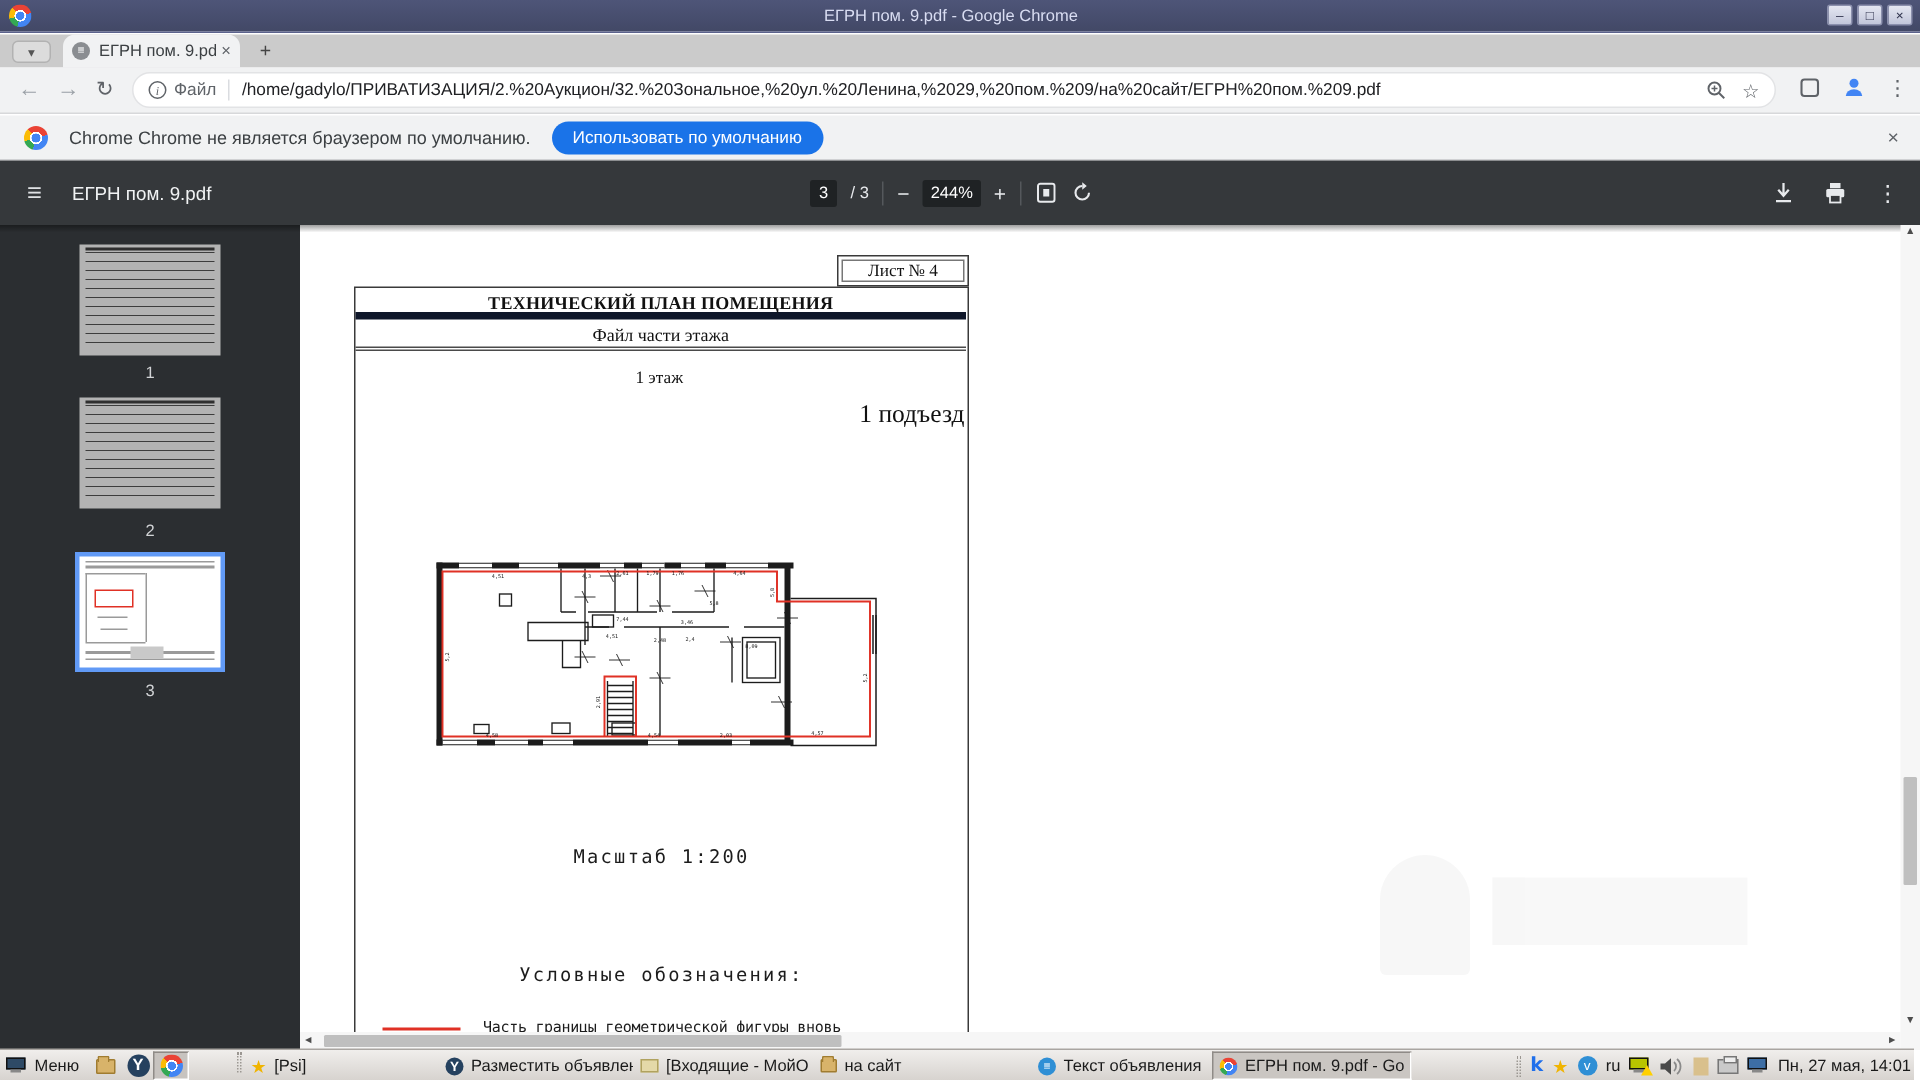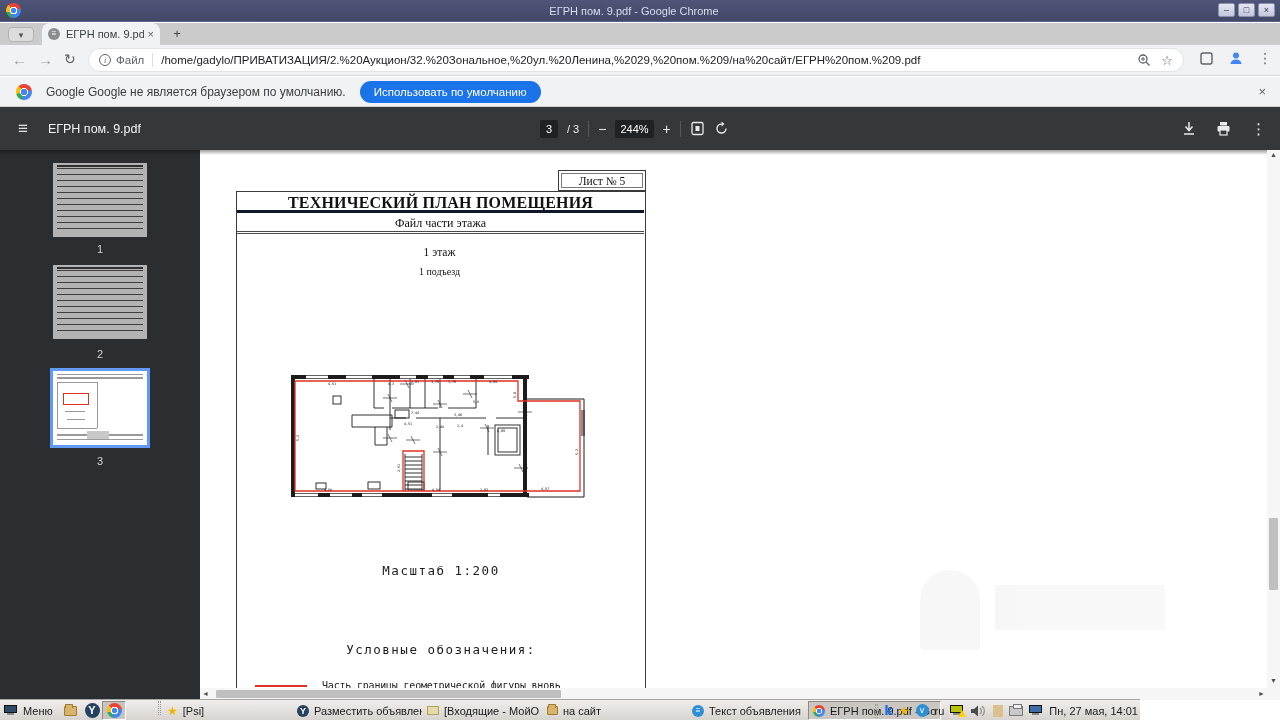--- a/index.html
+++ b/index.html
@@ -91,43 +91,43 @@
   .mini-red{position:absolute;border:1px solid #e03125;background:#fff;}
 
   
   #page{left:200px;top:0;width:1067px;height:538px;background:#fff;overflow:hidden;}
   .serif{font-family:"Liberation Serif",serif;color:#111;}
   #sheet-box{left:358px;top:20px;width:88px;height:21px;border:1px solid #3a3a3a;
     box-shadow:inset 0 0 0 2px #fff, inset 0 0 0 3px #777;
     text-align:center;font-size:11.5px;line-height:20px;}
   #doc-frame{left:36px;top:41px;width:410px;height:560px;border:1.5px solid #3a3a3a;}
   .doc-row{left:0;width:407px;text-align:center;}
-  #doc-title{top:0;height:21px;line-height:21px;border-bottom:3px solid #0f172a;
-    font-weight:bold;font-size:16px;letter-spacing:.2px;}
+  #doc-title{top:0;height:21px;line-height:21px;border-bottom:5px solid #0f172a;
+    font-weight:bold;font-size:12px;letter-spacing:.2px;}
   #doc-sub{top:21px;height:21px;line-height:21px;border-bottom:3px double #4a4a4a;font-size:12px;}
   #floor-line{top:53px;width:407px;text-align:center;font-size:11.5px;}
-  #entrance-line{top:73px;width:407px;text-align:center;font-size:10px;}
+  #entrance-line{top:73px;width:407px;text-align:right;font-size:17px;}
   .cadtext{font-family:"DejaVu Sans Mono",monospace;color:#1c1c1c;}
   #scale-line{left:36px;top:413px;width:410px;text-align:center;font-size:12.5px;letter-spacing:1.5px;}
   #legend-title{left:36px;top:492px;width:410px;text-align:center;font-size:12.5px;letter-spacing:1.5px;}
   #legend-line{left:55px;top:535px;width:52px;height:2px;background:#e03125;}
   #legend-text{left:122px;top:530px;width:300px;font-size:10px;letter-spacing:-.2px;}
   #watermark{left:720px;top:400px;width:260px;height:110px;opacity:.045;}
   #watermark .wm1{position:absolute;left:0;top:20px;width:60px;height:80px;background:#555;
     border-radius:30px 30px 4px 4px;}
   #watermark .wm2{position:absolute;left:75px;top:35px;width:170px;height:45px;background:#555;}
 
   
   .sb-track{background:#f6f6f6;}
   .sb-arrow{color:#4d4d4d;font-size:7px;text-align:center;}
   #vthumb{left:2px;width:9px;background:#bfbfbf;border-radius:1px;}
   #hthumb{top:2px;height:8px;background:#bfbfbf;border-radius:1px;}
 
   
-  #taskbar{left:0;top:699px;width:1140px;height:21px;
+  #taskbar{left:0;top:699px;width:1276px;height:21px;
     background:linear-gradient(#f0eeec,#d7d3cf);border-top:1px solid #a9a5a1;
     font-size:11px;color:#1a1a1a;}
   .tb{display:flex;align-items:center;height:19px;top:1px;}
   .tb-label{margin-left:5px;white-space:nowrap;overflow:hidden;}
   .launch-btn{display:flex;align-items:center;justify-content:center;width:24px;height:19px;}
   .pressed{background:#c7c3bf;border:1px solid;border-color:#8f8b87 #fff #fff #8f8b87;}
   .task-btn{position:absolute;display:flex;align-items:center;padding:0 4px;height:19px;top:1px;}
   .task-btn.active{background:#cac6c2;border:1px solid;border-color:#8f8b87 #fff #fff #8f8b87;}
   .mini-ico{flex:0 0 auto;}
   .ico-monitor{width:14px;height:11px;position:relative;}
@@ -206,21 +206,21 @@
       <svg width="16" height="16" viewBox="0 0 16 16">
         <circle cx="8" cy="5.5" r="3" fill="#4285f4"></circle>
         <path d="M2.5 14 a5.5 4.5 0 0 1 11 0 Z" fill="#4285f4"></path>
       </svg>
       <span style="font-size:14px;color:#5f6368;">⋮</span>
     </div>
   </div>
 
   <div class="abs" id="infobar">
     <div class="chrome-ball" style="width:16px;height:16px;margin-left:16px;"></div>
-    <span class="msg">Google Google не является браузером по умолчанию.</span>
+    <span class="msg">Chrome Chrome не является браузером по умолчанию.</span>
     <button id="infobar-action">Использовать по умолчанию</button>
     <span id="infobar-close">×</span>
   </div>
 
   <div class="abs" id="pdfbar">
     <span id="pdf-menu">≡</span>
     <span id="pdf-name">ЕГРН пом. 9.pdf</span>
     <div id="pdf-center">
       <span class="pdf-box">3</span>
       <span style="font-size:11px;">/ 3</span>
@@ -278,21 +278,21 @@
         <div class="mini" style="left:14px;top:48px;width:18px;height:1px;"></div>
         <div class="mini" style="left:4px;top:57px;width:40px;height:1px;"></div>
         <div class="mini" style="left:4px;top:63px;width:86px;height:2px;"></div>
         <div class="mini" style="left:4px;top:68px;width:86px;height:1px;"></div>
         <div class="mini" style="left:34px;top:60px;width:22px;height:8px;background:#c9c9c9;"></div>
       </div>
       <div class="abs pagenum" style="top:305px;">3</div>
     </div>
 
     <div class="abs" id="page">
-      <div class="abs serif" id="sheet-box">Лист № 5</div>
+      <div class="abs serif" id="sheet-box">Лист № 4</div>
 
       <div class="abs" id="doc-frame">
         <div class="abs serif doc-row" id="doc-title">ТЕХНИЧЕСКИЙ ПЛАН ПОМЕЩЕНИЯ</div>
         <div class="abs serif doc-row" id="doc-sub">Файл части этажа</div>
       </div>
 
       <div class="abs serif" id="floor-line" style="left:36px;top:96px;">1 этаж</div>
       <div class="abs serif" id="entrance-line" style="left:36px;top:116px;">1 подъезд</div>
 
       <svg class="abs" id="floor-plan" style="left:88px;top:220px;" width="304" height="130" viewBox="0 0 304 130">

